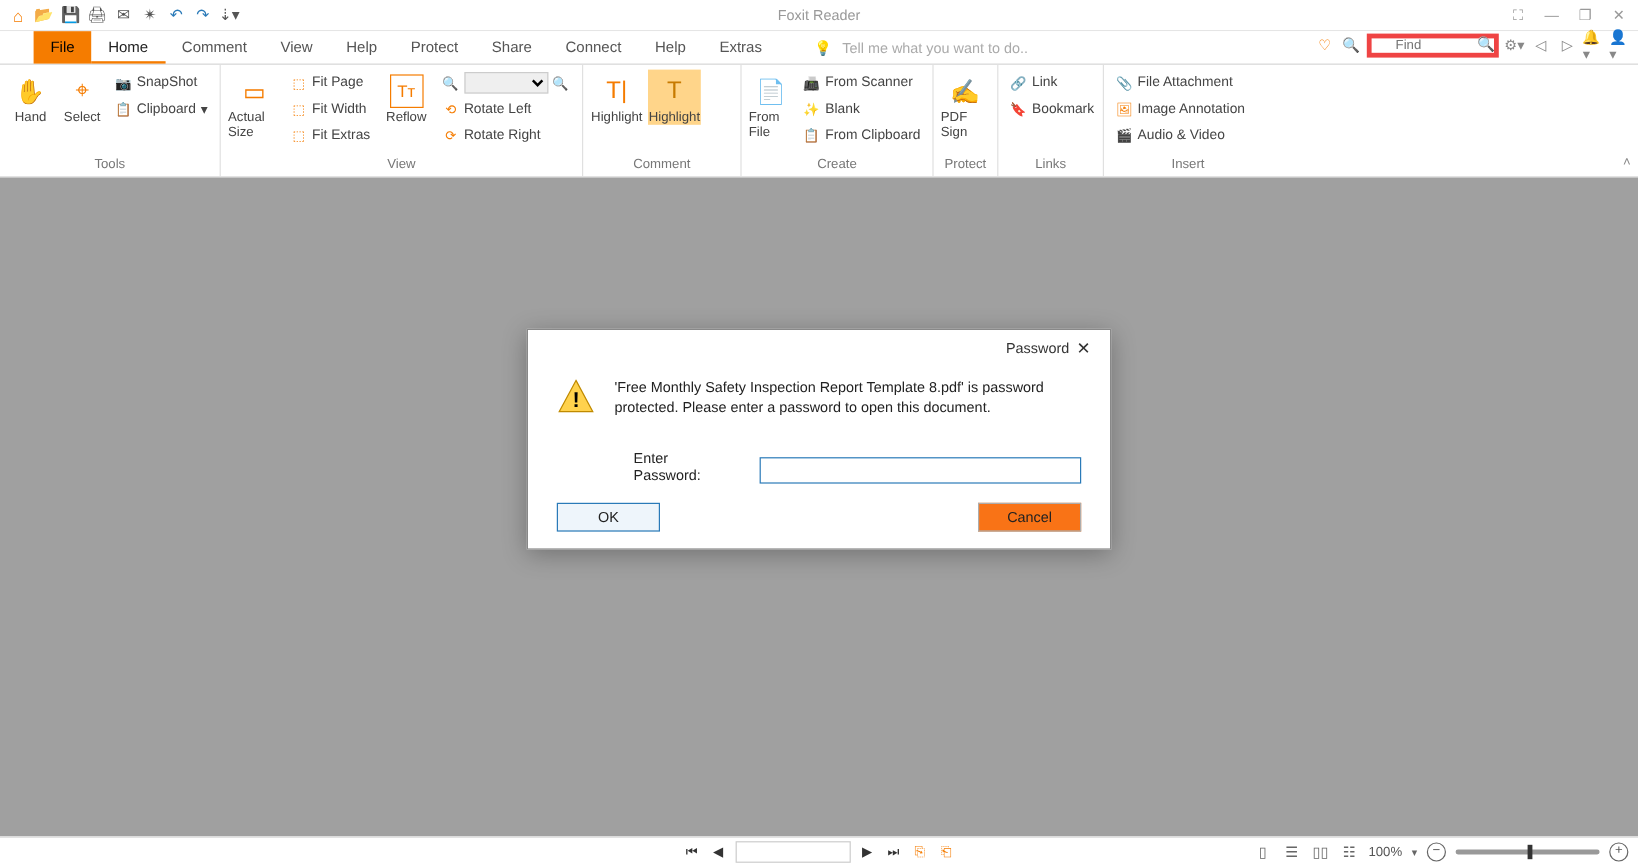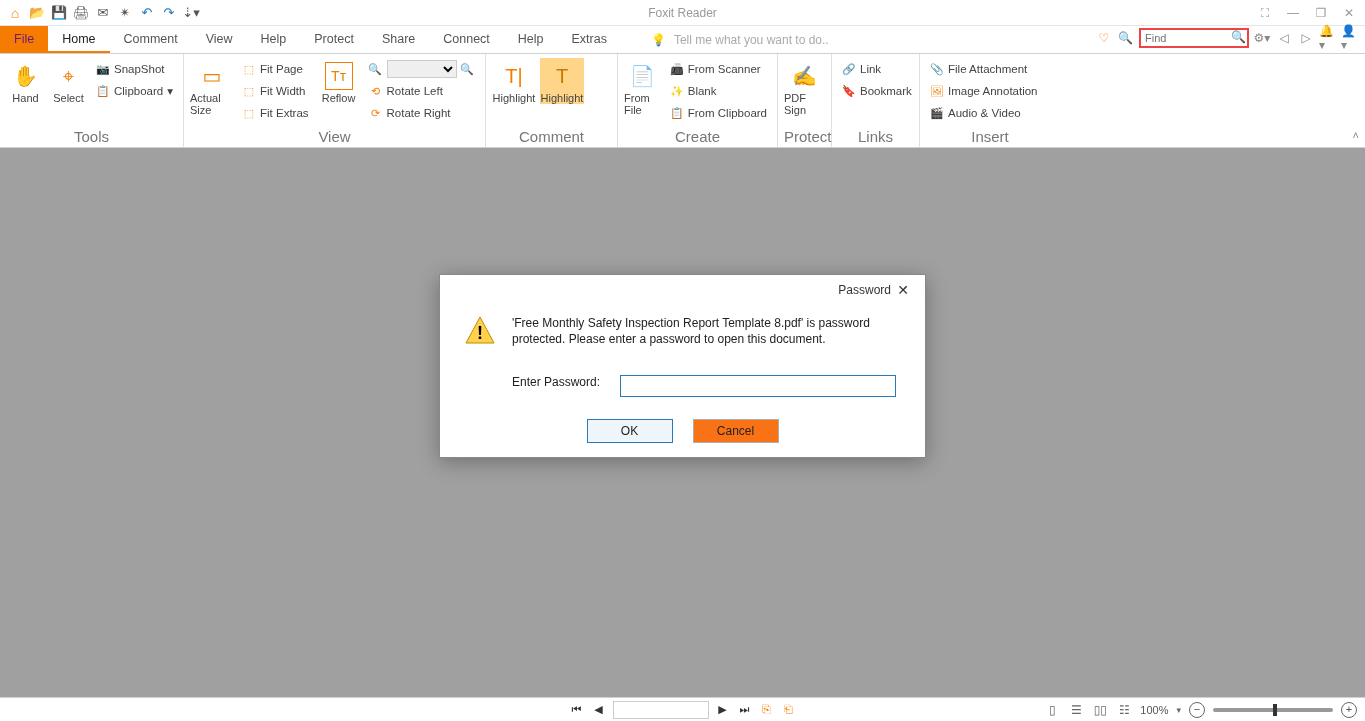--- a/index.html
+++ b/index.html
@@ -11,34 +11,34 @@
 .qat-left { display: flex; align-items: center; gap: 4px; }
 .qat-icon { width: 18px; height: 18px; display: flex; align-items: center; justify-content: center; font-size: 13px; color: #555; cursor: pointer; }
 .qat-app { color: #f57c00; font-weight: bold; font-size: 14px; }
 .qat-title { position: absolute; left: 50%; transform: translateX(-50%); color: #999; font-size: 12px; }
 .qat-right { position: absolute; right: 6px; display: flex; gap: 8px; }
 .qat-rbtn { width: 20px; height: 16px; display: flex; align-items: center; justify-content: center; color: #999; font-size: 12px; cursor: pointer; }
 
 
 .tabbar { height: 28px; background: #fff; display: flex; align-items: stretch; border-bottom: 1px solid #d0d0d0; position: relative; }
 .tab { padding: 0 14px; line-height: 26px; font-size: 12.5px; color: #555; cursor: pointer; border-bottom: 2px solid transparent; }
-.tab.file { background: #f57c00; color: #701a75; }
+.tab.file { background: #f57c00; color: #000000; margin-left: 28px; }
 .tab.active { border-bottom: 2px solid #f57c00; color: #222; }
 .tellme { margin-left: 30px; display: flex; align-items: center; gap: 8px; color: #aaa; font-size: 12px; }
 .tab-right { position: absolute; right: 6px; top: 2px; display: flex; align-items: center; gap: 4px; }
-.search-box { width: 110px; height: 20px; border: 2px solid #ef4444; font-size: 11px; padding: 0 18px 0 4px; }
+.search-box { width: 110px; height: 20px; border: 4px solid #ef4444; font-size: 11px; padding: 0 18px 0 20px; }
 .search-wrap { position: relative; }
 .search-mag { position: absolute; right: 3px; top: 2px; font-size: 12px; color: #f57c00; }
 .icon-sm { width: 18px; height: 18px; display: flex; align-items: center; justify-content: center; color: #888; font-size: 12px; cursor: pointer; }
 
 
 .ribbon { height: 94px; background: #fff; display: flex; border-bottom: 1px solid #d0d0d0; position: relative; }
 .group { border-right: 1px solid #e0e0e0; display: flex; flex-direction: column; padding: 4px 6px 2px 6px; }
 .group-body { flex: 1; display: flex; align-items: flex-start; gap: 4px; }
-.group-label { text-align: center; font-size: 15px; color: #777; height: 16px; line-height: 16px; }
+.group-label { text-align: center; font-size: 11px; color: #777; height: 16px; line-height: 16px; }
 .bigbtn { width: 44px; display: flex; flex-direction: column; align-items: center; justify-content: flex-start; padding-top: 4px; gap: 2px; cursor: pointer; }
 .bigbtn .icn { width: 28px; height: 28px; display: flex; align-items: center; justify-content: center; font-size: 20px; color: #f57c00; }
 .bigbtn .lbl { font-size: 11px; color: #444; text-align: left; line-height: 12px; }
 .smbtn { height: 22px; display: flex; align-items: center; gap: 4px; padding: 0 4px; font-size: 11.5px; color: #444; cursor: pointer; white-space: nowrap; }
 .smbtn .ic { width: 14px; height: 14px; display: inline-flex; align-items: center; justify-content: center; color: #f57c00; font-size: 11px; }
 .col { display: flex; flex-direction: column; }
 .highlight-btn { background: #ffd58a; }
 .zoom-combo { width: 70px; height: 18px; border: 1px solid #ccc; font-size: 10px; }
 .ribbon-collapse { position: absolute; right: 6px; bottom: 6px; color: #888; font-size: 11px; cursor: pointer; }
 
@@ -46,24 +46,24 @@
 .workspace { flex: 1; background: #a0a0a0; position: relative; }
 
 
 .dialog { position: absolute; left: 439px; top: 126px; width: 487px; height: 184px; background: #fff; border: 1px solid #888; box-shadow: 0 4px 20px rgba(0,0,0,0.3); display: flex; flex-direction: column; }
 .dlg-title { height: 30px; display: flex; align-items: center; justify-content: flex-end; padding: 0 10px; font-size: 12px; color: #333; }
 .dlg-close { width: 24px; height: 24px; display: flex; align-items: center; justify-content: center; font-size: 14px; cursor: pointer; }
 .dlg-body { flex: 1; padding: 10px 24px 0 24px; }
 .dlg-row1 { display: flex; gap: 16px; align-items: flex-start; }
 .warn-icon { width: 32px; height: 32px; flex-shrink: 0; }
 .dlg-msg { font-size: 12px; color: #222; line-height: 16px; }
-.dlg-row2 { display: flex; align-items: flex-start; gap: 20px; margin-top: 28px; margin-left: 48px; }
+.dlg-row2 { display: flex; align-items: flex-end; gap: 20px; margin-top: 28px; margin-left: 64px; }
 .dlg-lbl { font-size: 12px; color: #222; }
 .dlg-input { width: 276px; height: 22px; border: 1px solid #2a7ab8; padding: 0 4px; font-size: 12px; outline: none; }
-.dlg-buttons { display: flex; justify-content: center; gap: 20px; padding: 14px 24px; }
+.dlg-buttons { display: flex; justify-content: space-between; gap: 20px; padding: 14px 24px; }
 .dlg-btn { width: 86px; height: 24px; font-size: 12px; color: #222; background: #f97316; border: 1px solid #adadad; cursor: pointer; }
 .dlg-btn.primary { border: 1px solid #2a7ab8; background: #eef5fb; }
 
 
 .statusbar { height: 24px; background: #fff; border-top: 1px solid #d0d0d0; display: flex; align-items: center; position: relative; }
 .sb-center { position: absolute; left: 50%; transform: translateX(-50%); display: flex; align-items: center; gap: 6px; }
 .sb-nav { width: 16px; height: 16px; display: flex; align-items: center; justify-content: center; font-size: 11px; color: #333; cursor: pointer; }
 .sb-page { width: 96px; height: 18px; border: 1px solid #ccc; }
 .sb-right { position: absolute; right: 8px; display: flex; align-items: center; gap: 8px; }
 .sb-ic { width: 16px; height: 16px; display: flex; align-items: center; justify-content: center; color: #666; font-size: 12px; cursor: pointer; border:1px solid transparent;}

